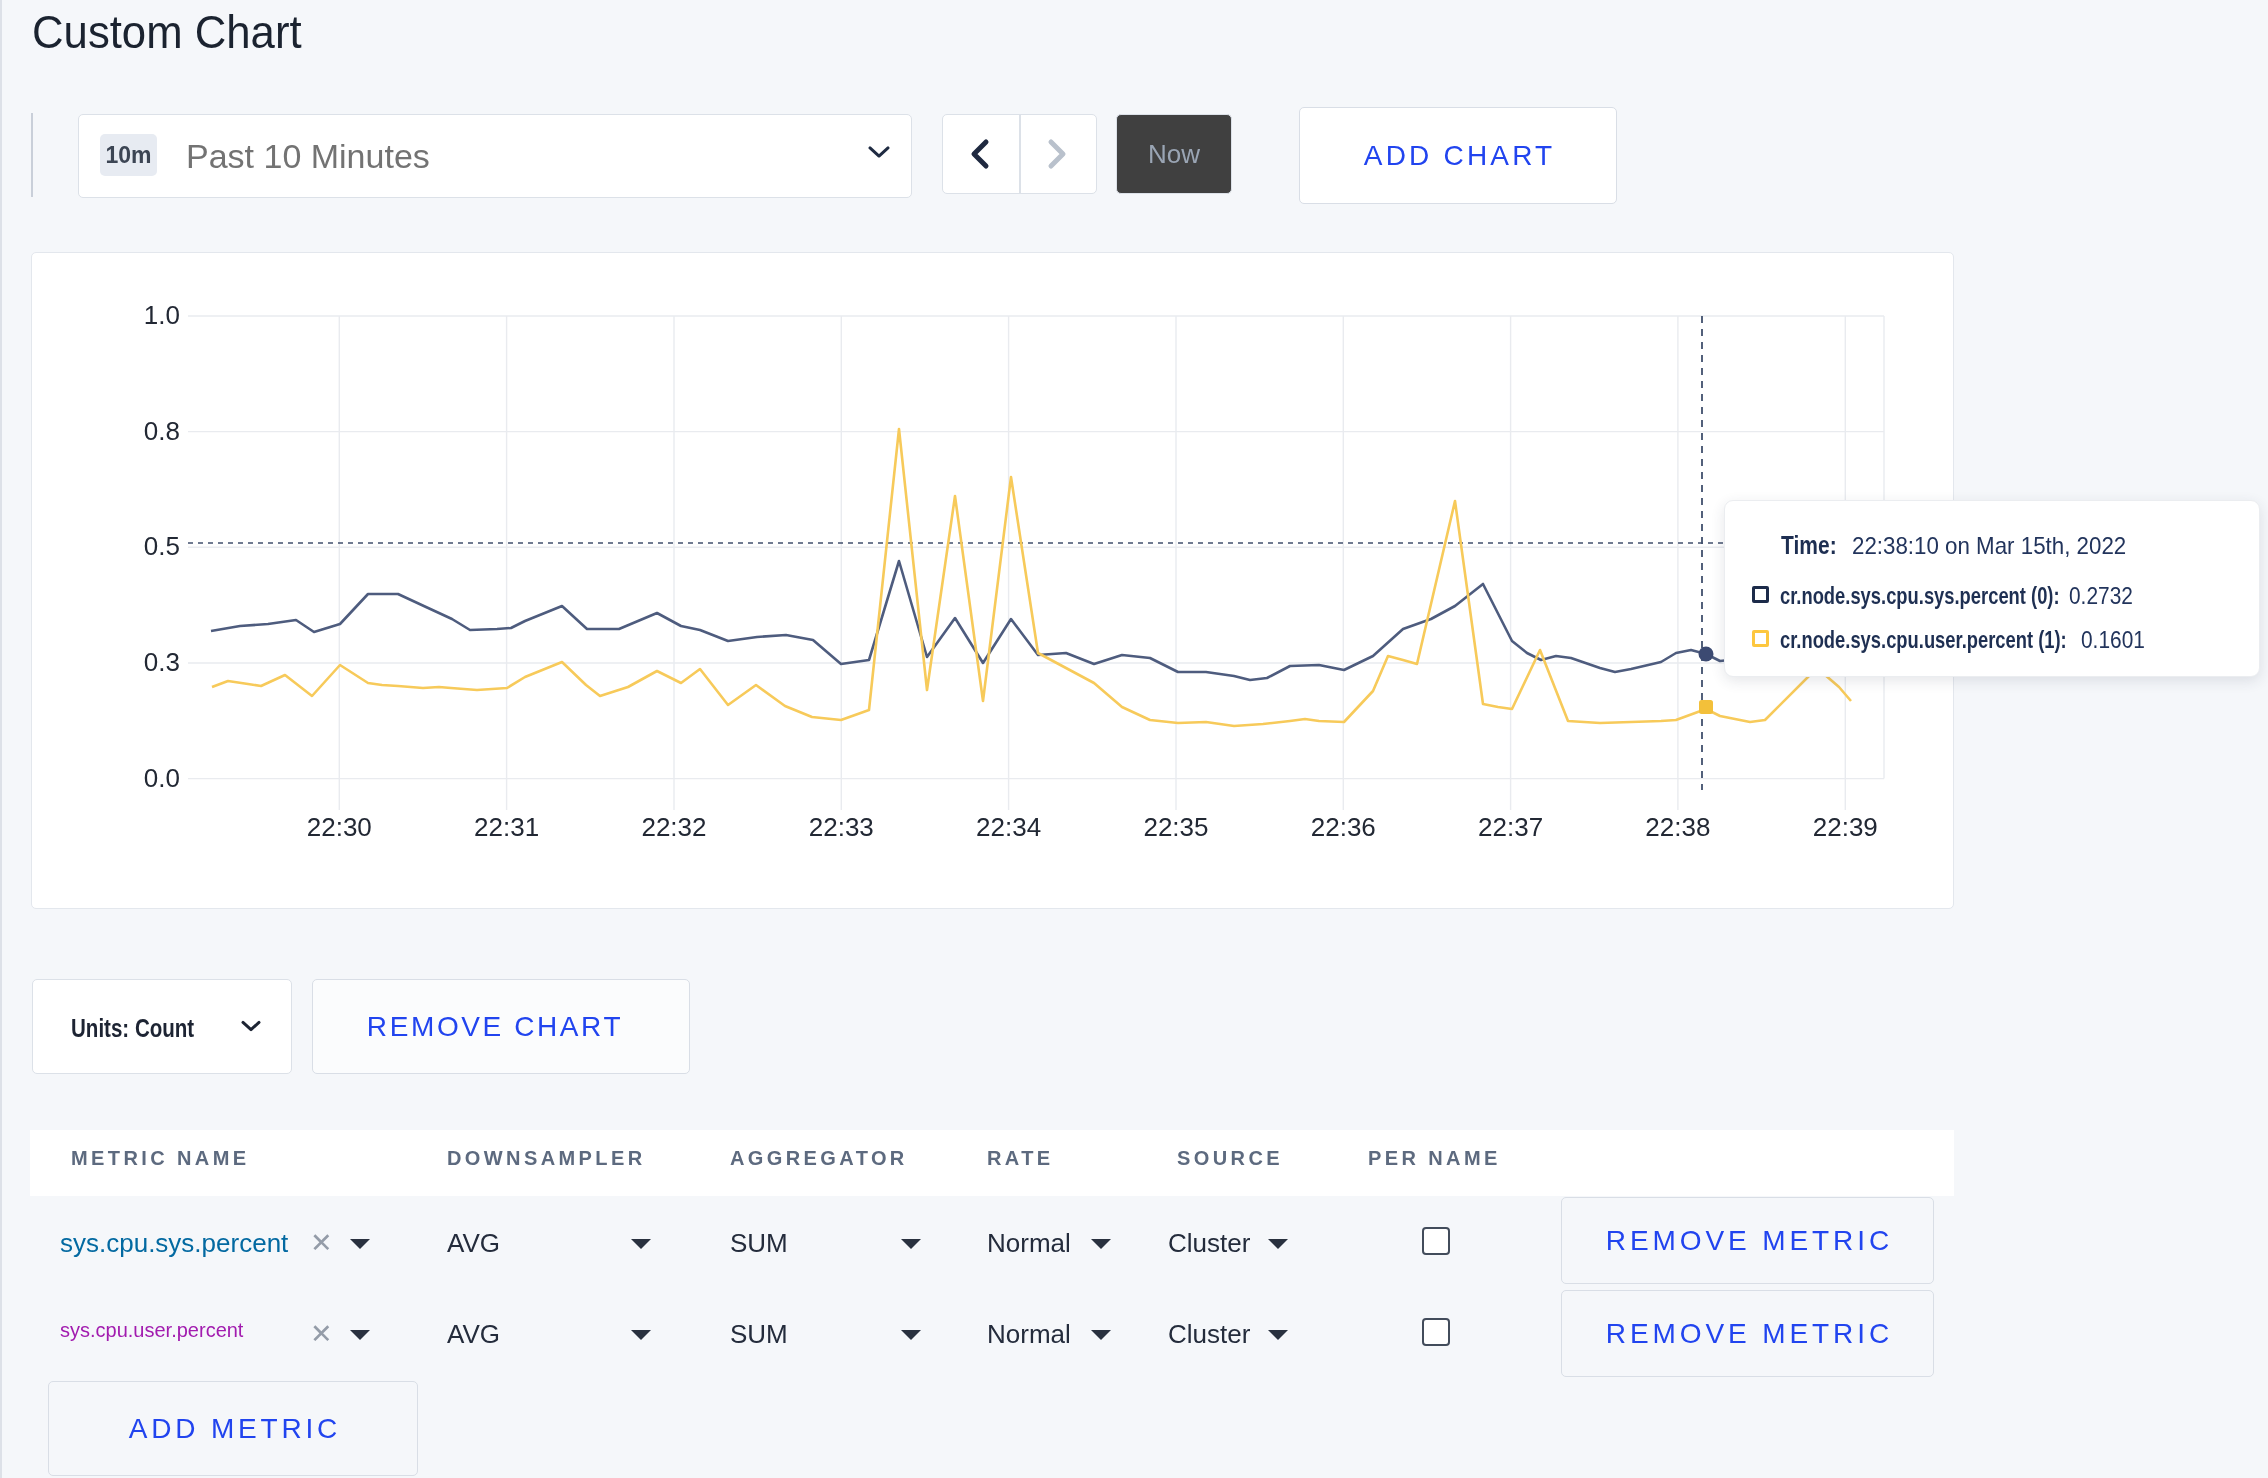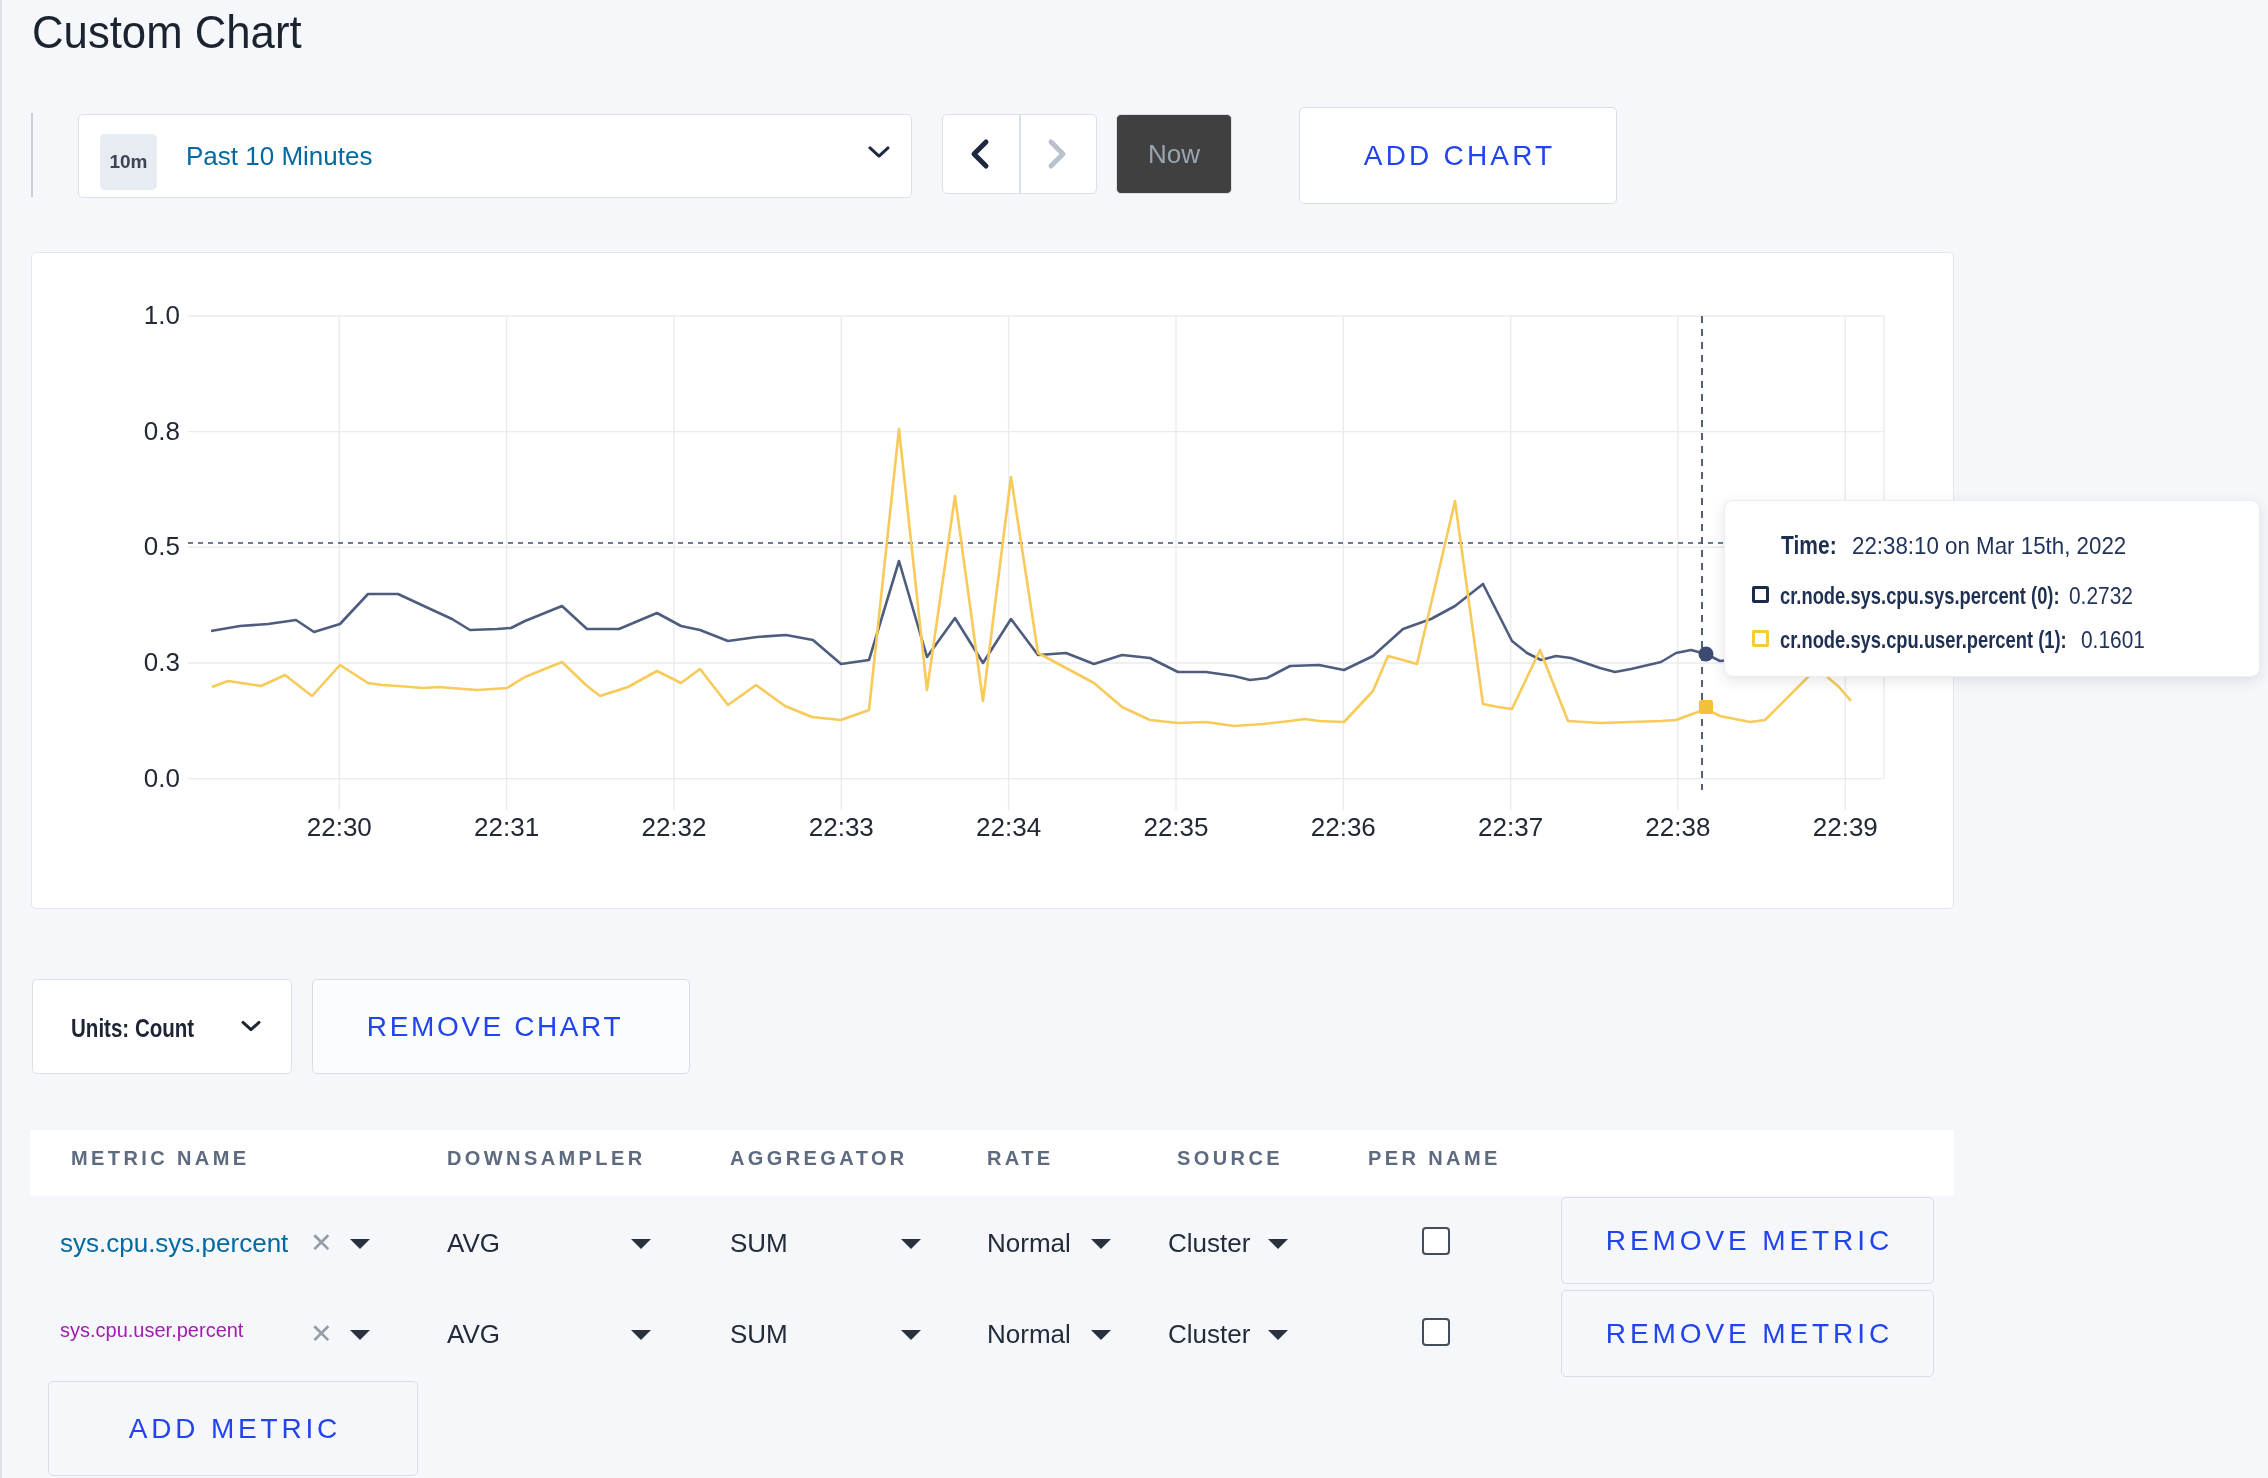--- a/index.html
+++ b/index.html
@@ -6,22 +6,22 @@
 .cx { transform-origin:0 50%; white-space:nowrap; }
 .box { position:absolute; background:#fff; border:1.6px solid #dce1e8; border-radius:5px; }
 .btn { position:absolute; border:1.6px solid #d9dee6; border-radius:5px; color:#2144ef; font-weight:normal; display:flex; align-items:center; justify-content:center; font-size:28px; }
 </style></head>
 <body>
 <div class="abs" style="left:0;top:0;width:2px;height:1478px;background:#dde1e8"></div>
 <div class="abs cx" style="left:32px;top:4px;font-size:47px;color:#1b2330;transform:scaleX(0.93)">Custom Chart</div>
 
 <div class="abs" style="left:31px;top:113px;width:2px;height:84px;background:#c9cfd9"></div>
 <div class="box" style="left:78px;top:114px;width:834px;height:84px"></div>
-<div class="abs" style="left:100px;top:134px;width:57px;height:56px;background:#e7ebf2;border-radius:5px;display:flex;align-items:center;justify-content:center;font-size:19px;font-weight:bold;color:#3c4554">10m</div>
-<div class="abs" style="left:186px;top:114px;height:84px;display:flex;align-items:center;font-size:26px;color:#0369a1">Past 10 Minutes</div>
+<div class="abs" style="left:100px;top:134px;width:57px;height:42px;background:#e7ebf2;border-radius:5px;display:flex;align-items:center;justify-content:center;font-size:23px;font-weight:bold;color:#3c4554">10m</div>
+<div class="abs" style="left:186px;top:114px;height:84px;display:flex;align-items:center;font-size:34px;color:#737373">Past 10 Minutes</div>
 <svg style="position:absolute;left:868px;top:143px" width="22" height="18" viewBox="0 0 22 18">
     <path d="M2 4.95 L11 13.049999999999999 L20 4.95" fill="none" stroke="#1f2b42" stroke-width="3" stroke-linecap="round" stroke-linejoin="round"></path>
   </svg>
 <div class="box" style="left:942px;top:114px;width:155px;height:80px"></div>
 <div class="abs" style="left:1019px;top:114px;width:1.6px;height:80px;background:#dce1e8"></div>
 <svg class="abs" style="left:966px;top:138px" width="28" height="32" viewBox="0 0 28 32">
     <path d="M20 4 L8 16 L20 28" fill="none" stroke="#1f2940" stroke-width="5" stroke-linecap="round" stroke-linejoin="round"></path>
   </svg>
 <svg class="abs" style="left:1043px;top:138px" width="28" height="32" viewBox="0 0 28 32">
     <path d="M8 4 L20 16 L8 28" fill="none" stroke="#b9c1cc" stroke-width="5" stroke-linecap="round" stroke-linejoin="round"></path>

